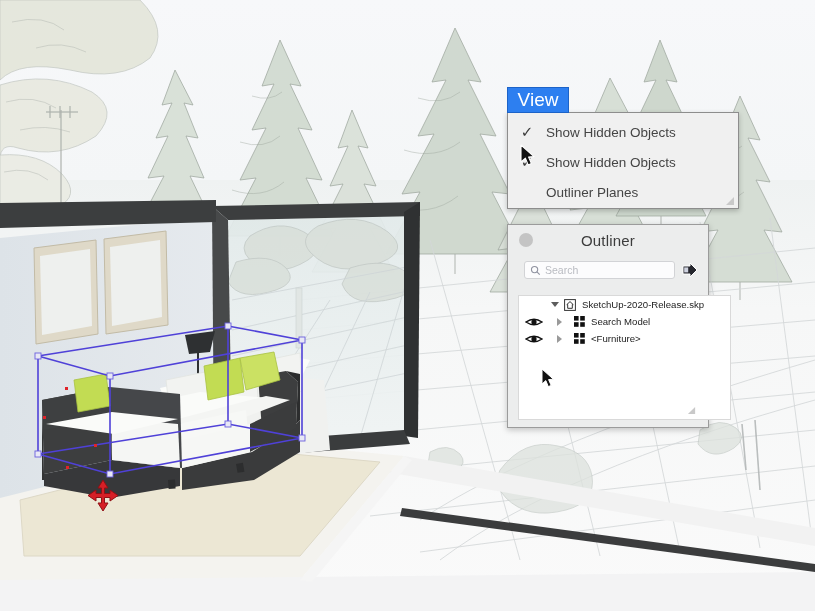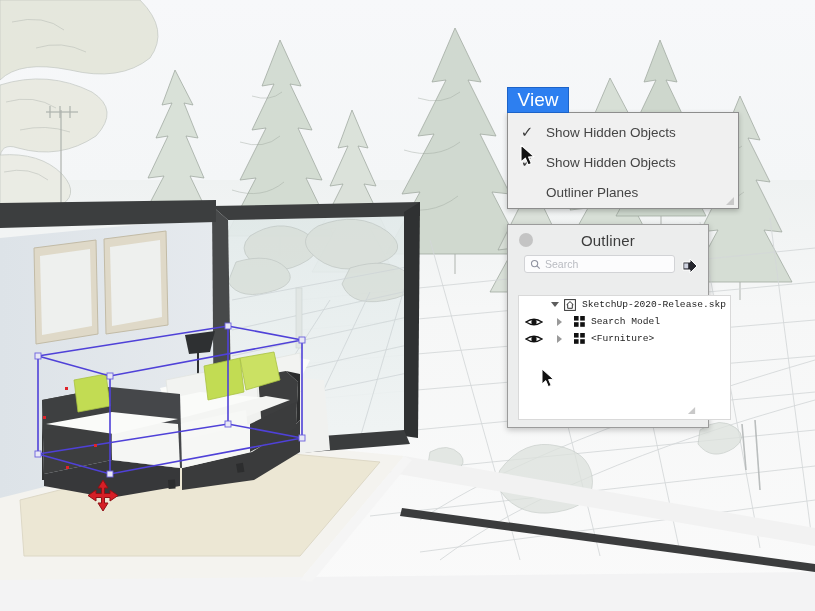--- a/index.html
+++ b/index.html
@@ -36,21 +36,21 @@
 
   
   .outliner{
     position:absolute;left:507px;top:224px;width:202px;height:204px;
     background:#eceded;border:1px solid #9b9b9b;box-sizing:border-box;
     box-shadow:0 2px 6px rgba(0,0,0,.22);
   }
   .ol-header{height:30px;display:flex;align-items:center;position:relative;}
   .ol-dot{width:14px;height:14px;border-radius:50%;background:#c4c4c4;margin-left:11px;}
   .ol-title{position:absolute;left:0;right:0;text-align:center;font-size:15px;color:#3c3c3c;letter-spacing:.2px;}
-  .ol-search-row{height:30px;display:flex;padding:0 7px 0 16px;box-sizing:border-box;}
+  .ol-search-row{height:30px;display:flex;align-items:center;padding:0 7px 0 16px;box-sizing:border-box;}
   .ol-search{
     flex:1;height:18px;background:#fcfcfd;border:1px solid #d2d3d6;border-radius:3px;
     display:flex;align-items:center;padding:0 5px;box-sizing:border-box;
   }
   .mag{width:11px;height:11px;flex:none;margin-right:4px;}
   .ol-search input{
     border:0;outline:0;background:transparent;font-size:10.5px;color:#6f7178;
     font-family:"Liberation Sans",sans-serif;width:100%;padding:0;
   }
   .ol-search input::placeholder{color:#b9bbc1;}
@@ -61,21 +61,21 @@
   }
   .row{height:17px;display:flex;align-items:center;font-size:9.6px;color:#222;white-space:nowrap;}
   .row.root{padding-left:32px;}
   .tri{width:0;height:0;flex:none;}
   .tri-down{border-left:4.5px solid transparent;border-right:4.5px solid transparent;border-top:5.5px solid #5d5d5d;}
   .tri-right{border-top:4.5px solid transparent;border-bottom:4.5px solid transparent;border-left:5.5px solid #9a9a9a;}
   .home-ic{width:12px;height:12px;flex:none;margin:0 4px 0 5px;}
   .eye-cell{width:30px;display:flex;align-items:center;justify-content:center;flex:none;}
   .tri-cell{width:20px;display:flex;align-items:center;justify-content:center;flex:none;}
   .grp-cell{width:20px;display:flex;align-items:center;justify-content:center;flex:none;}
-  .rowlabel{padding-left:2px;font-family:Liberation Mono, monospace;}
+  .rowlabel{padding-left:2px;}
   .ol-grip{position:absolute;right:12px;bottom:12px;width:9px;height:9px;}
 
   
   .cursor{position:absolute;pointer-events:none;}
 </style>
 </head>
 <body>
 
 <div id="stage">
 

